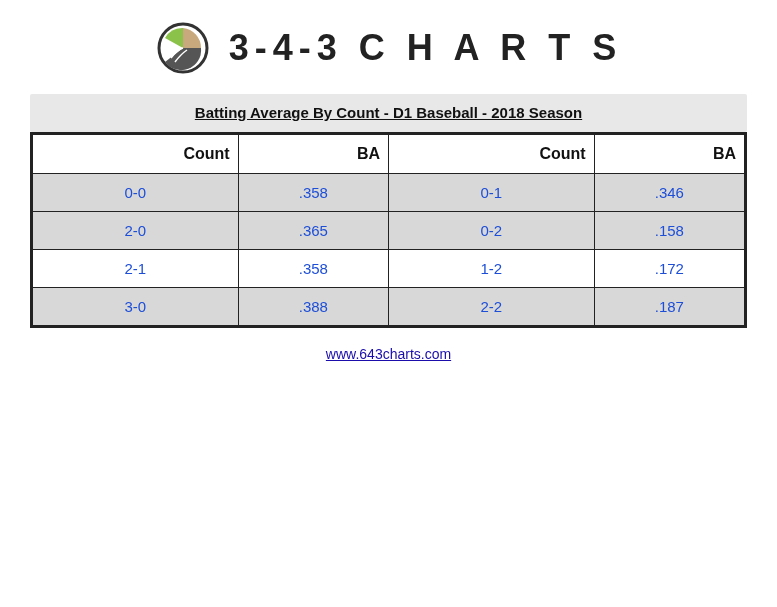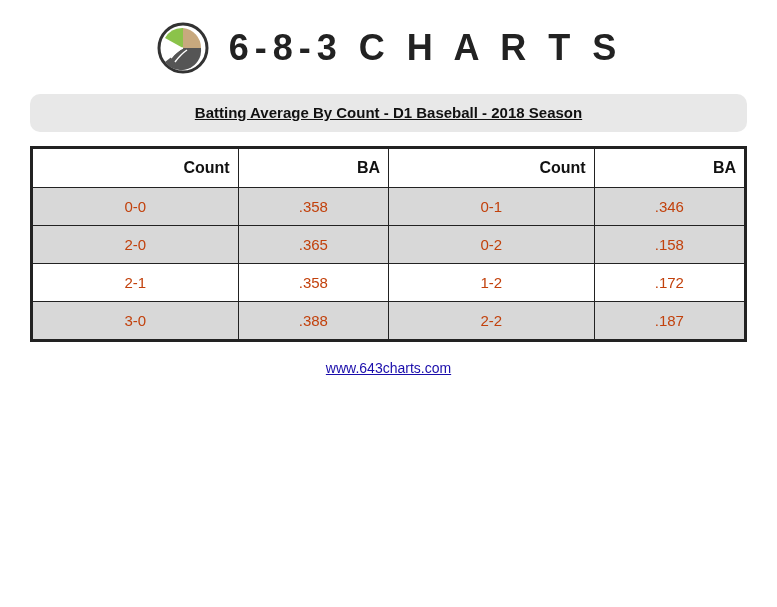--- a/index.html
+++ b/index.html
@@ -46,22 +46,21 @@
       color: #222;
       font-family: Arial, Helvetica, sans-serif;
     }
 
     
     .subtitle-bar {
       background: #e8e8e8;
       width: 100%;
       text-align: center;
       padding: 10px 20px;
-      margin-bottom: 14px;
-      border-radius: 10px;
+      border-radius: 2px;
     }
 
     .subtitle-text {
       font-size: 15px;
       font-weight: 700;
       color: #111;
       text-decoration: underline;
     }
 
     
@@ -83,21 +82,21 @@
       font-weight: 900;
       background: #fff;
       color: #111;
     }
 
     tbody tr td {
       border: 1.5px solid #222;
       padding: 10px 8px;
       text-align: center;
       font-size: 15px;
-      color: #c2410c;
+      color: #1d4ed8;
     }
 
     tbody tr.shaded td {
       background: #d8d8d8;
     }
 
     tbody tr.white td {
       background: #fff;
     }
 
@@ -123,21 +122,21 @@
 
       <path d="M28 28 L10 18 A20 20 0 0 1 28 8 Z" fill="#8bc34a"></path>
 
       <path d="M28 28 L28 8 A20 20 0 0 1 46 28 Z" fill="#c8a97e"></path>
 
       <path d="M28 28 L46 28 A20 20 0 0 1 10 42 Z" fill="#555"></path>
 
       <path d="M16 38 Q22 30 28 28" fill="none" stroke="#fff" stroke-width="1.5"></path>
       <path d="M20 42 Q26 34 32 30" fill="none" stroke="#fff" stroke-width="1.5"></path>
     </svg>
-    <span class="header-title">6-8-3  C H A R T S</span>
+    <span class="header-title">3-4-3  C H A R T S</span>
   </div>
 
   <div class="subtitle-bar">
     <span class="subtitle-text">Batting Average By Count - D1 Baseball - 2018 Season</span>
   </div>
 
   <div class="table-wrapper">
     <table>
       <thead>
         <tr>

